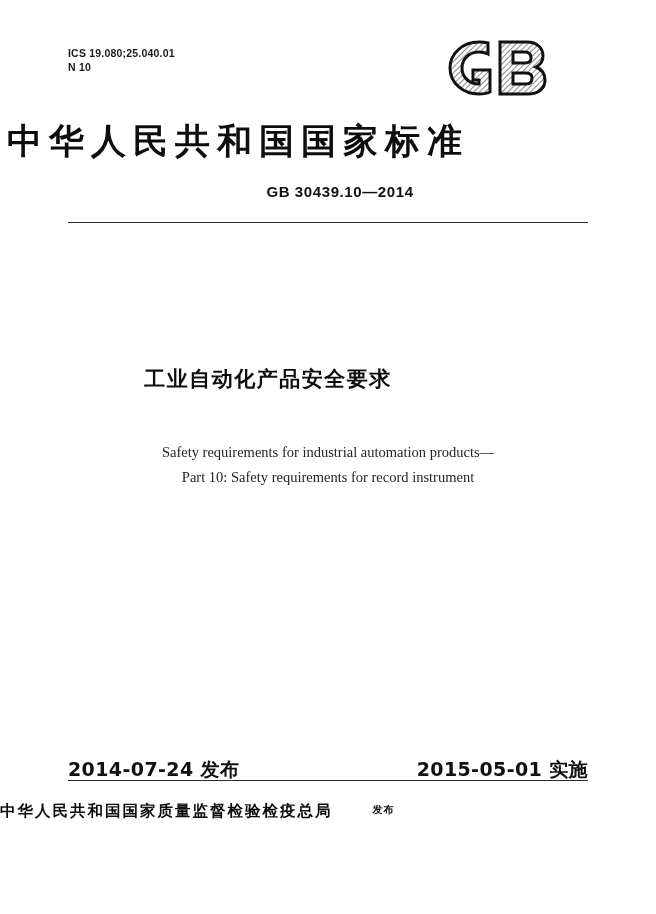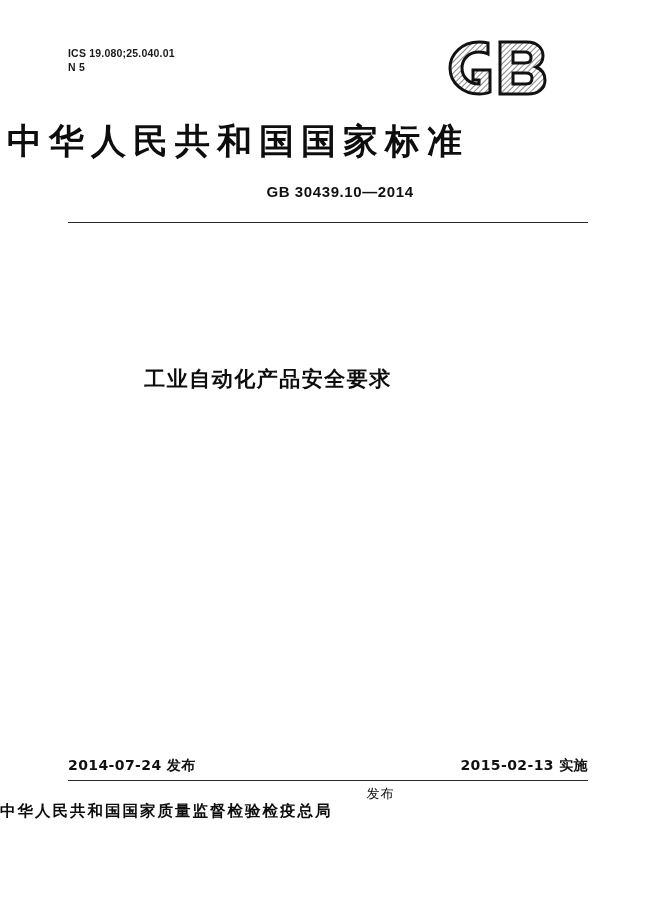--- a/index.html
+++ b/index.html
@@ -116,21 +116,21 @@
     color: #242424;
   }
 
   
   .date-row {
     position: absolute;
     left: 68px;
     top: 757px;
     width: 520px;
     font-family: "DejaVu Sans", "Liberation Sans", sans-serif;
-    font-size: 14px;
+    font-size: 19px;
     font-weight: bold;
     color: #111111;
     display: flex;
     justify-content: space-between;
     align-items: baseline;
   }
   .date-row .date-item { white-space: nowrap; letter-spacing: 0.4px; }
 
   
   .issuer {
@@ -143,34 +143,34 @@
     font-size: 15.5px;
     font-weight: bold;
     line-height: 27px;
     letter-spacing: 2px;
     color: #0d0d0d;
   }
   .issuer-inner { display: inline-block; position: relative; }
   .issue-verb {
     position: absolute;
     right: -62px;
-    bottom: 18px;
-    font-size: 13px;
+    bottom: 2px;
+    font-size: 10px;
     letter-spacing: 1px;
-    font-weight: normal;
+    font-weight: bold;
   }
 </style>
 </head>
 <body>
 
 <div class="page">
 
   <div class="ics-block">
     <div>ICS 19.080;25.040.01</div>
-    <div>N 5</div>
+    <div>N 10</div>
   </div>
 
   <div class="gb-logo">
     <svg width="130" height="76" viewBox="0 0 130 76" xmlns="http://www.w3.org/2000/svg">
       <defs>
         <pattern id="hatch" width="4" height="4" patternUnits="userSpaceOnUse" patternTransform="rotate(45)">
           <rect width="4" height="4" fill="#ffffff"></rect>
           <line x1="0" y1="0" x2="0" y2="4" stroke="#555555" stroke-width="1.4"></line>
         </pattern>
       </defs>
@@ -184,26 +184,30 @@
   <div class="national-title">中华人民共和国国家标准</div>
 
   <div class="std-number">GB 30439.10—2014</div>
 
   <div class="rule rule-top"></div>
 
   <div class="title-zh">
     <div class="line1">工业自动化产品安全要求</div>
   </div>
 
+  <div class="title-en">
+    <div>Safety requirements for industrial automation products—</div>
+    <div>Part 10: Safety requirements for record instrument</div>
+  </div>
 
   <div class="rule rule-bottom"></div>
 
   <div class="date-row">
     <span class="date-item">2014-07-24 发布</span>
-    <span class="date-item">2015-02-13 实施</span>
+    <span class="date-item">2015-05-01 实施</span>
   </div>
 
   <div class="issuer">
     <span class="issuer-inner">
       <div>中华人民共和国国家质量监督检验检疫总局</div>
       <span class="issue-verb">发布</span>
     </span>
   </div>
 
 </div>

